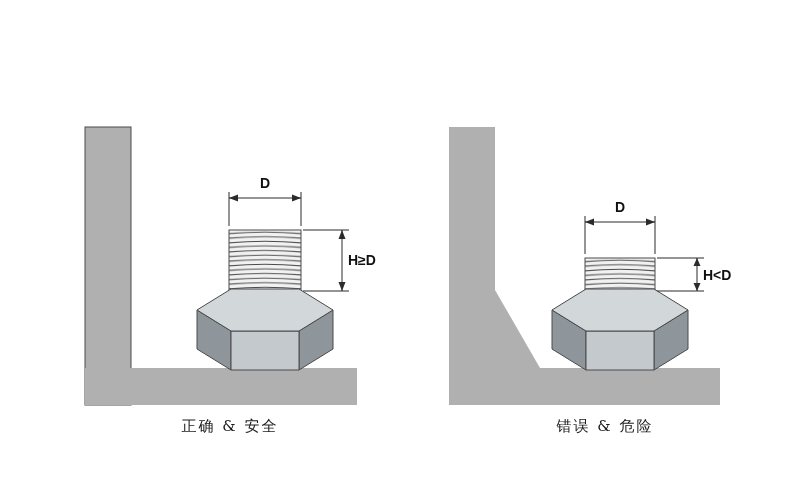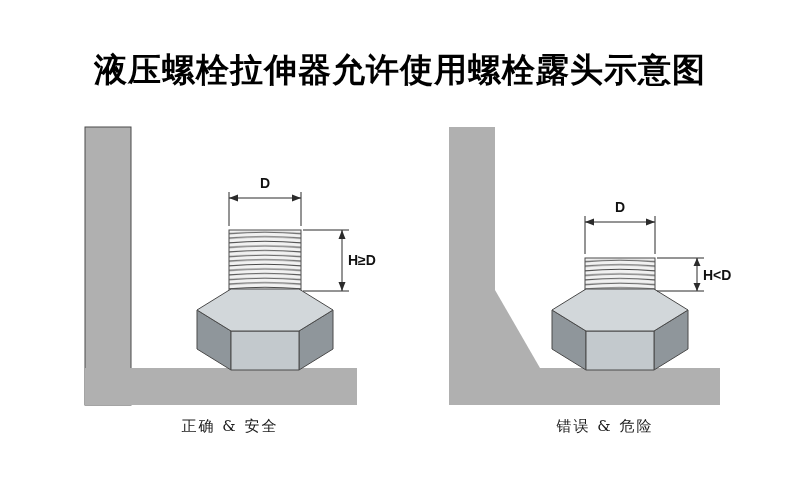--- a/index.html
+++ b/index.html
@@ -43,21 +43,20 @@
     letter-spacing: 2px;
     fill: #1a1a1a;
   }
   svg.diagram .thread-rect { stroke: #4a4a4a; stroke-width: 1; }
 </style>
 </head>
 <body>
 
 <div class="page">
 
-  <div class="title">液压螺栓拉伸器允许使用螺栓露头示意图</div>
 
   <svg class="diagram" style="left:75px; top:118px;" width="330" height="330" viewBox="0 0 330 330">
     <defs>
       <pattern id="thr-l" x="154" y="112" width="72" height="4.6" patternUnits="userSpaceOnUse">
         <rect x="0" y="0" width="72" height="4.6" fill="#f1f1f1"></rect>
         <path d="M0,3.6 Q36,0.4 72,3.6" fill="none" stroke="#4a4a4a" stroke-width="1"></path>
       </pattern>
     </defs>
 
     <rect class="outline" x="10" y="9" width="46" height="278" stroke="none" fill="#b0b0b0"></rect>

